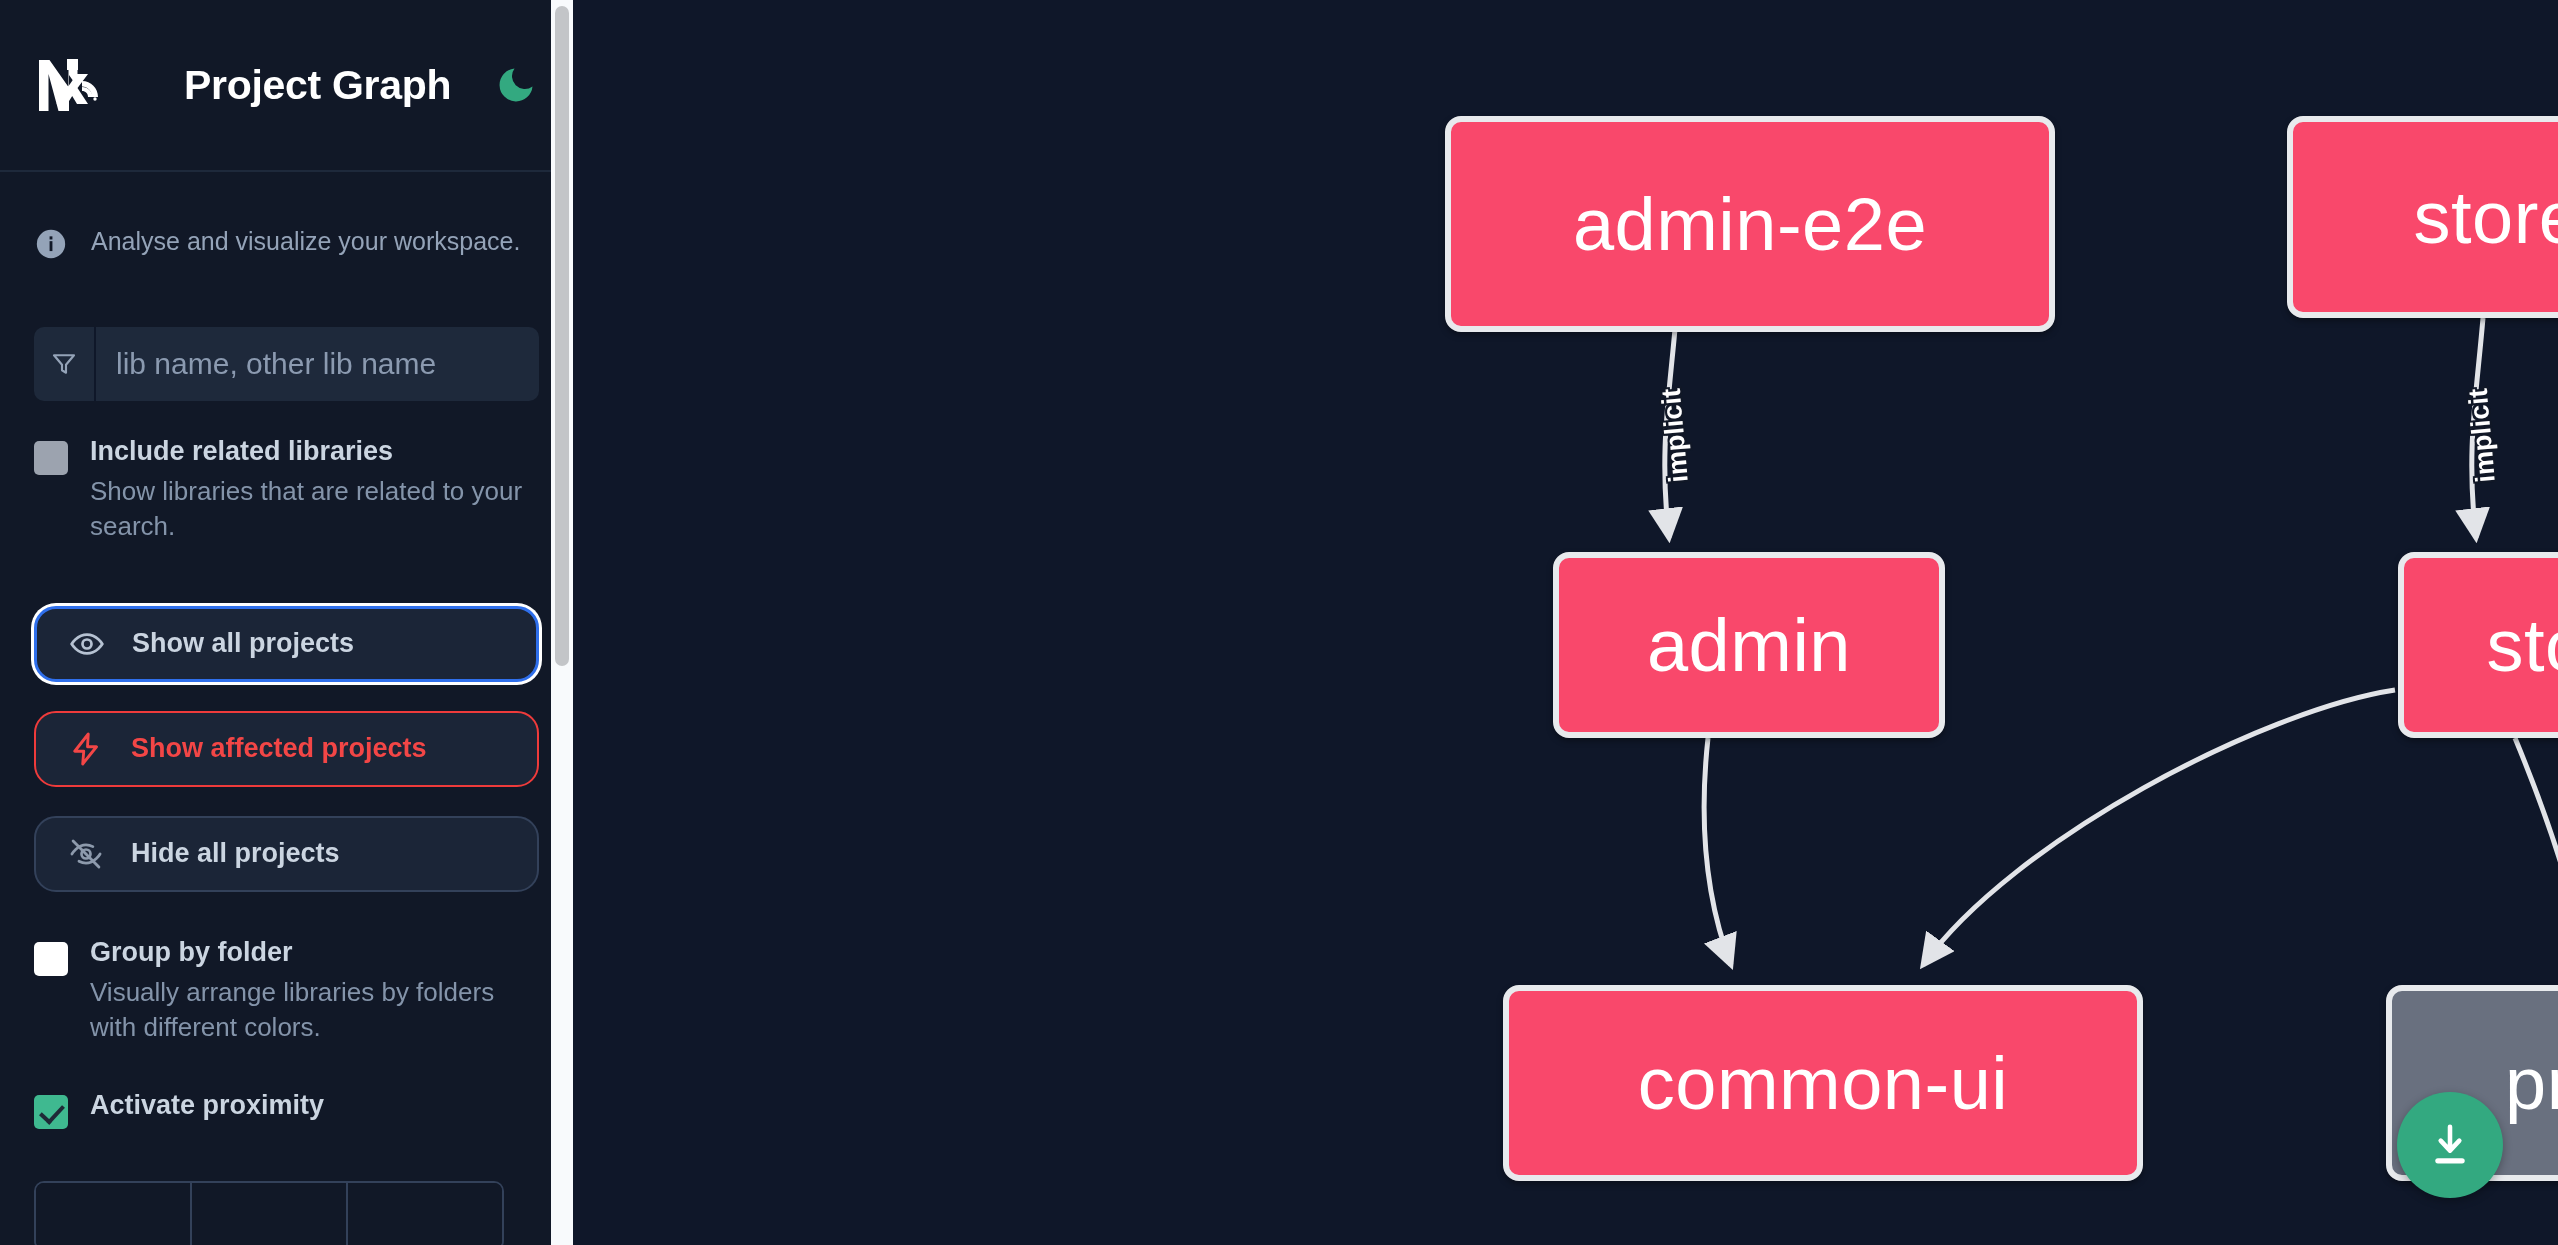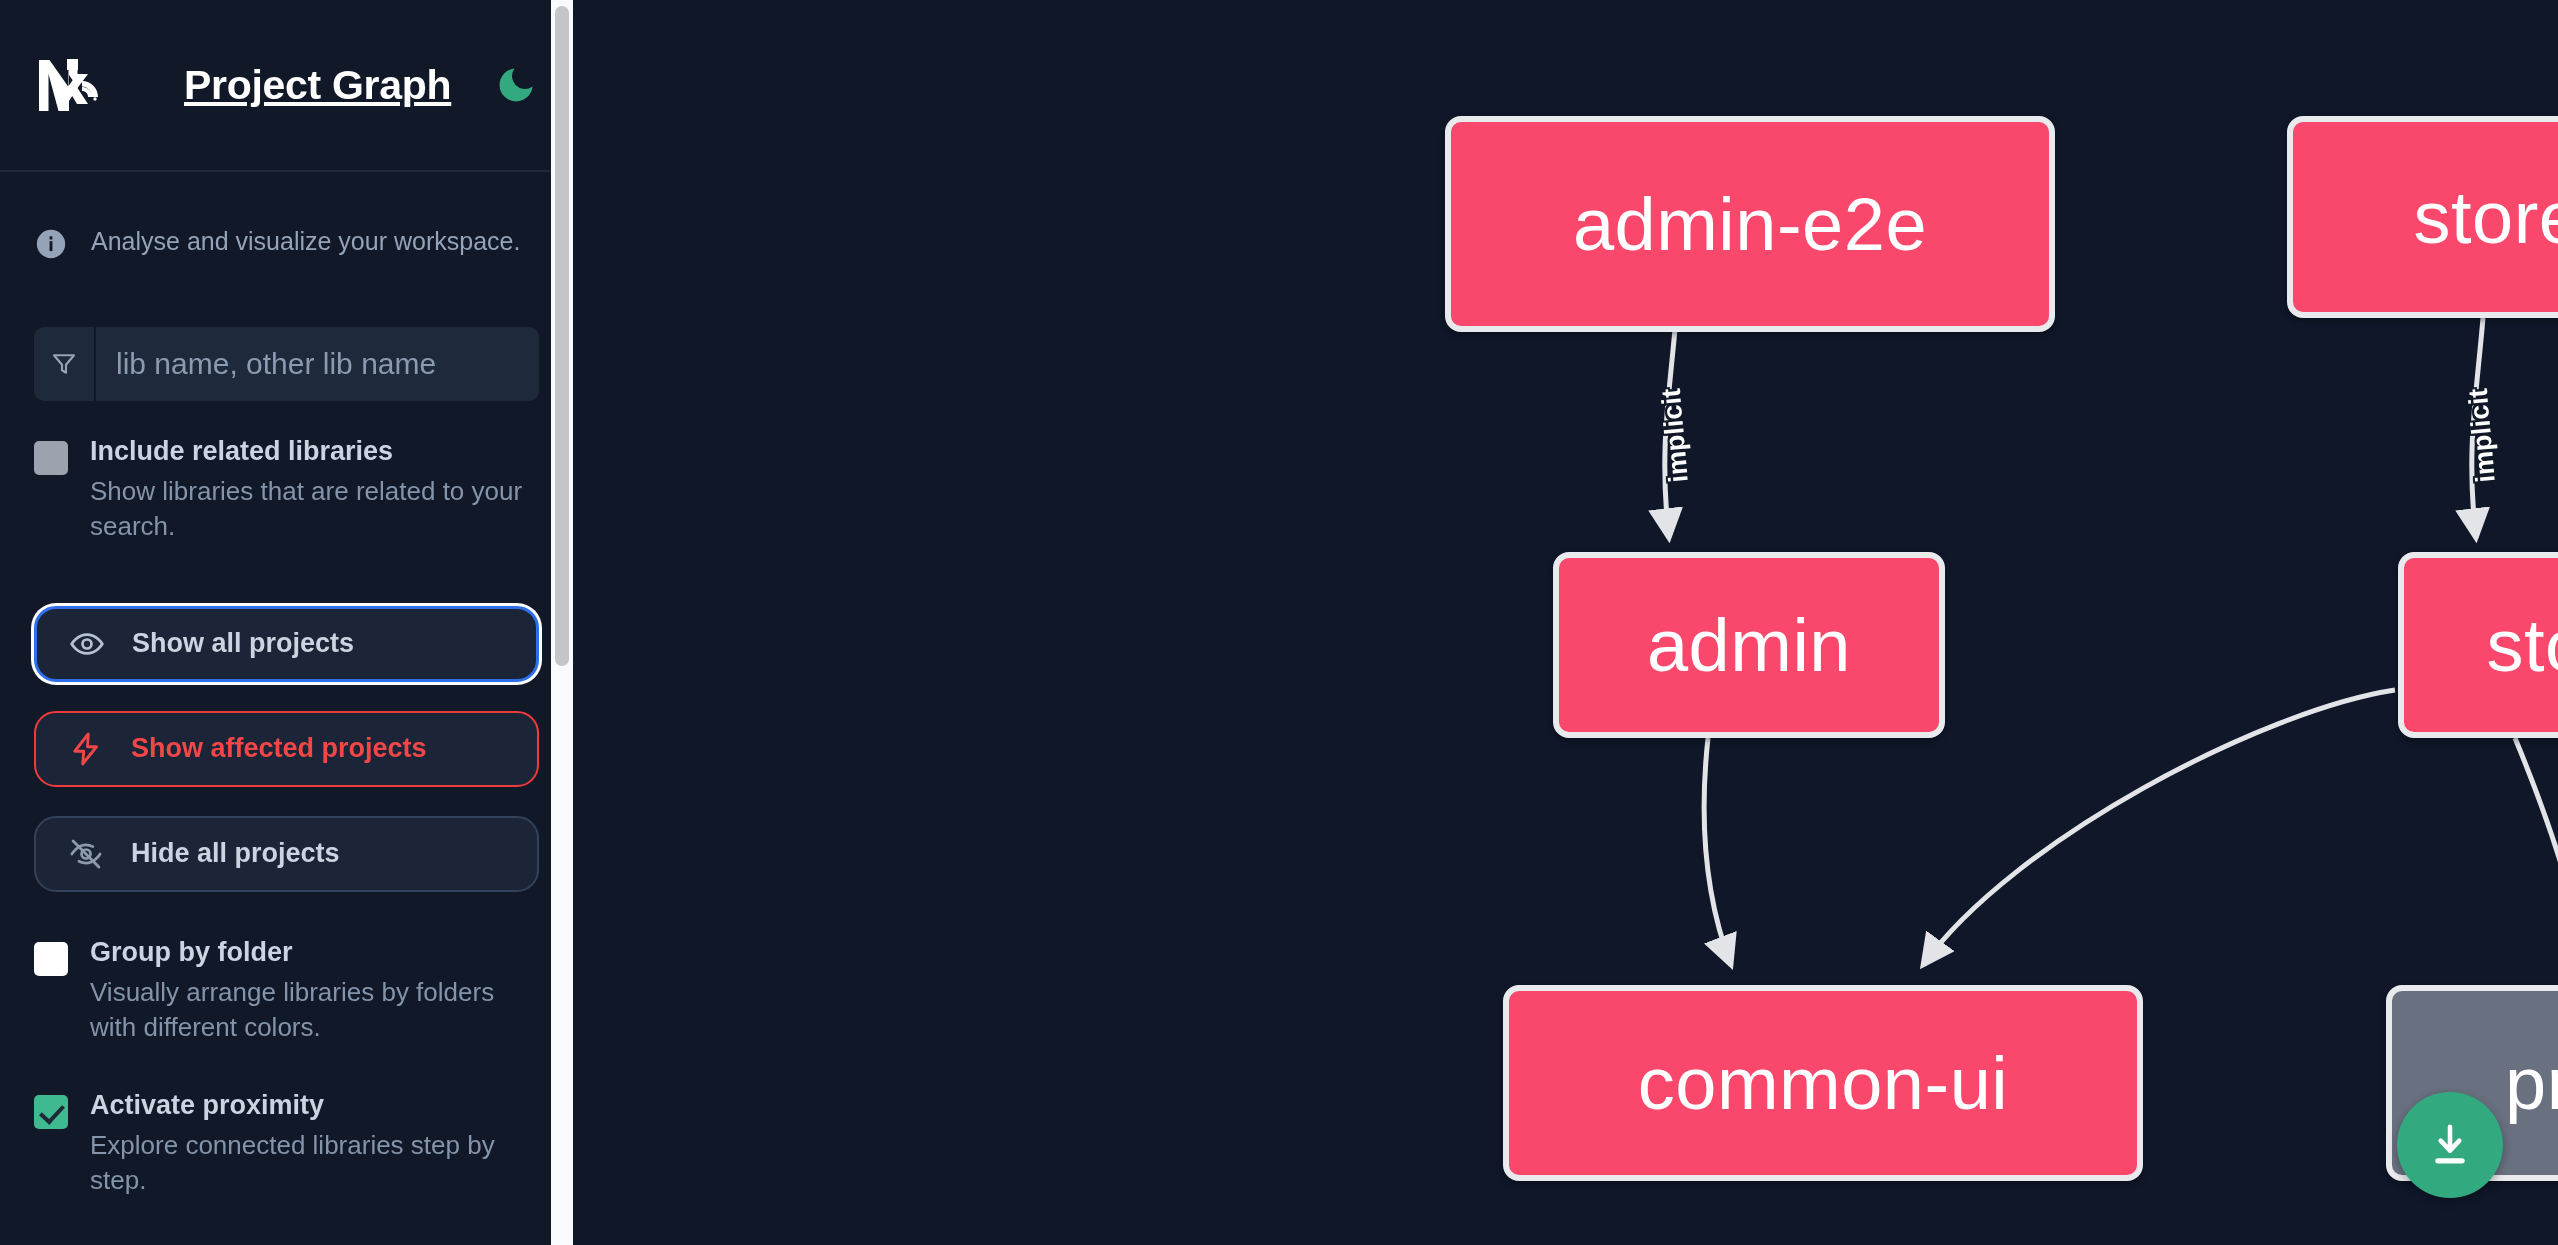--- a/index.html
+++ b/index.html
@@ -26,21 +26,20 @@
     border-bottom: 2px solid #1E293B;
   }
   .nx-logo { width: 88px; height: 62px; flex: 0 0 88px; }
   .app-title {
     color: #FFFFFF;
     font-size: 41px;
     font-weight: 700;
     letter-spacing: -0.3px;
     margin-left: 62px;
     white-space: nowrap;
-    text-decoration: underline;
   }
   .theme-toggle {
     margin-left: 42px;
     width: 46px; height: 46px;
     display: flex; align-items: center; justify-content: center;
     cursor: pointer;
   }
 
   .sidebar-body { padding: 0 34px; }
 
@@ -332,21 +331,20 @@
         <span class="check-text">
           <span class="check-label">Group by folder</span>
           <span class="check-desc" style="display:block;max-width:430px">Visually arrange libraries by folders with different colors.</span>
         </span>
       </div>
 
       <div class="check-row tight">
         <span class="cb green"></span>
         <span class="check-text">
           <span class="check-label">Activate proximity</span>
-          <span class="check-desc" style="display:block;max-width:450px">Explore connected libraries step by step.</span>
         </span>
       </div>
 
       <div class="toggle-group">
         <span class="toggle-seg"></span>
         <span class="toggle-seg"></span>
         <span class="toggle-seg"></span>
       </div>
     </div>
 

